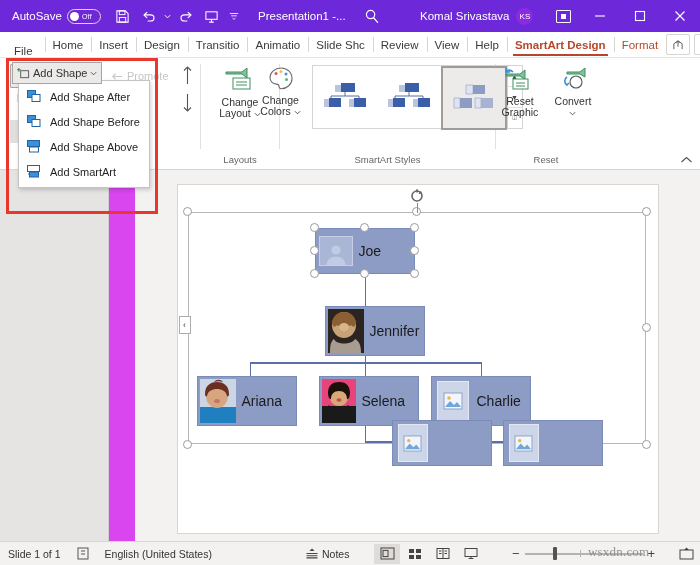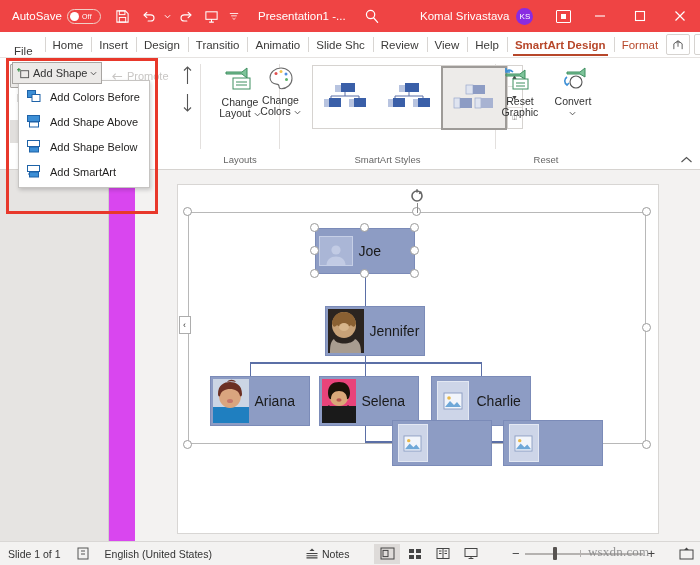--- a/index.html
+++ b/index.html
@@ -6,21 +6,21 @@
   body{
     width:700px;height:565px;overflow:hidden;
     font-family:"Liberation Sans",sans-serif;
     background:#f3f2f1;position:relative;
     -webkit-font-smoothing:antialiased;
   }
   .app{width:700px;height:565px;position:relative;display:flex;flex-direction:column;}
 
   
   .titlebar{
-    height:32px;background:#ef4444;display:flex;align-items:center;
+    height:32px;background:#6d28d9;display:flex;align-items:center;
     color:#fff;font-size:11.5px;flex:0 0 32px;position:relative;
   }
   .autosave{display:flex;align-items:center;gap:5px;margin-left:12px;}
   .autosave-label{font-size:11.5px;color:#fff;}
   .toggle{
     width:34px;height:15px;border-radius:8px;border:1px solid #f0cfc6;
     display:flex;align-items:center;padding:0 2px;box-sizing:border-box;gap:3px;
   }
   .toggle .knob{width:9px;height:9px;border-radius:50%;background:#fff;}
   .toggle .off{font-size:7px;letter-spacing:.3px;color:#fff;}
@@ -618,21 +618,21 @@
                 <rect width="36" height="44" fill="#2b2420"></rect>
                 <ellipse cx="16" cy="16" rx="12" ry="13" fill="#c8a278"></ellipse>
                 <path d="M4 14c1-8 7-11 12-11s11 3 12 11c-1 5-3 4-5 2-3 3-11 3-14 0-2 2-4 3-5-2z" fill="#8a6032"></path>
                 <path d="M6 30c2 6 18 6 21 0 4 2 6 6 6 14H2c0-8 1-12 4-14z" fill="#a89c90"></path>
                 <ellipse cx="16" cy="18" rx="5" ry="4" fill="#d8b68c"></ellipse>
               </svg>
             </span>
             <span class="nm">Jennifer</span>
           </div>
 
-          <div class="node" style="left:22px;top:164px;width:100px;height:50px;">
+          <div class="node" style="left:9px;top:164px;width:100px;height:50px;">
             <span class="pic" style="width:36px;flex:0 0 36px;height:44px;margin-left:2px;">
               <svg width="36" height="44" viewBox="0 0 36 44">
                 <rect width="36" height="44" fill="#cbd5e4"></rect>
                 <path d="M0 28h36v16H0z" fill="#1f7fc0"></path>
                 <ellipse cx="17" cy="17" rx="11" ry="12" fill="#d9a57e"></ellipse>
                 <path d="M5 15c0-9 6-12 12-12s12 3 12 12c0 2-1 3-2 2-1-5-5-7-10-7s-9 2-10 7c-1 1-2 0-2-2z" fill="#6b2f22"></path>
                 <path d="M14 3c2-3 7-3 9 0-3-1-6-1-9 0z" fill="#6b2f22"></path>
                 <ellipse cx="17" cy="22" rx="3" ry="2" fill="#c4766a"></ellipse>
               </svg>
             </span>
@@ -778,39 +778,39 @@
   </div>
 
   <div class="menu">
     <div class="mitem">
       <span class="mi-ic">
         <svg width="16" height="15" viewBox="0 0 16 15">
             <rect x="1.5" y="1.5" width="8" height="7" fill="#3d8fd6" stroke="#1f63a8" stroke-width="1"></rect>
             <rect x="6" y="5.5" width="8" height="7" fill="#fff" stroke="#1f63a8" stroke-width="1"></rect>
           </svg>
       </span>
-      <span>Add Colors Before</span>
+      <span>Add Shape After</span>
+    </div>
+    <div class="mitem">
+      <span class="mi-ic">
+        <svg width="16" height="15" viewBox="0 0 16 15">
+            <rect x="1.5" y="1.5" width="8" height="7" fill="#3d8fd6" stroke="#1f63a8" stroke-width="1"></rect>
+            <rect x="6" y="5.5" width="8" height="7" fill="#fff" stroke="#1f63a8" stroke-width="1"></rect>
+          </svg>
+      </span>
+      <span>Add Shape Before</span>
     </div>
     <div class="mitem">
       <span class="mi-ic">
         <svg width="16" height="15" viewBox="0 0 16 15">
             <rect x="1.5" y="1.5" width="12" height="6" fill="#3d8fd6" stroke="#1f63a8" stroke-width="1"></rect>
             <rect x="3.5" y="8" width="9" height="5" fill="#fff" stroke="#1f63a8" stroke-width="1"></rect>
           </svg>
       </span>
       <span>Add Shape Above</span>
-    </div>
-    <div class="mitem">
-      <span class="mi-ic">
-        <svg width="16" height="15" viewBox="0 0 16 15">
-            <rect x="1.5" y="1.5" width="12" height="6" fill="#fff" stroke="#1f63a8" stroke-width="1"></rect>
-            <rect x="3.5" y="8" width="9" height="5" fill="#3d8fd6" stroke="#1f63a8" stroke-width="1"></rect>
-          </svg>
-      </span>
-      <span>Add Shape Below</span>
     </div>
     <div class="mitem">
       <span class="mi-ic">
         <svg width="16" height="15" viewBox="0 0 16 15">
             <rect x="1.5" y="1.5" width="12" height="6" fill="#fff" stroke="#1f63a8" stroke-width="1"></rect>
             <rect x="3.5" y="8" width="9" height="5" fill="#3d8fd6" stroke="#1f63a8" stroke-width="1"></rect>
             <path d="M2 10h2" stroke="#1f63a8" stroke-width="1"></path>
           </svg>
       </span>
       <span>Add SmartArt</span>

